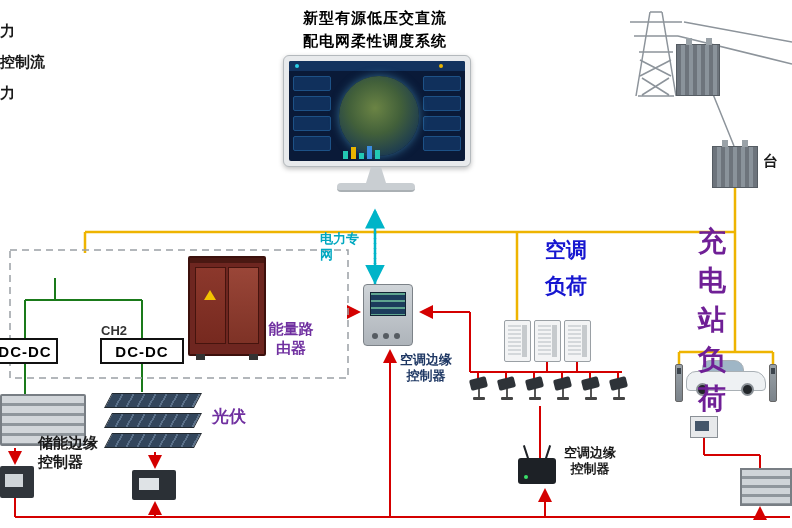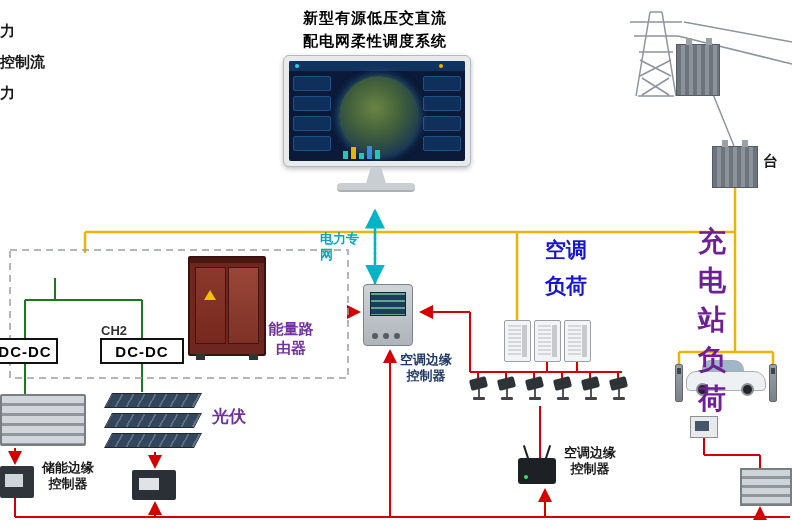--- a/index.html
+++ b/index.html
@@ -96,21 +96,21 @@
 
   
   #stctrl { left:0; top:466px; width:34px; height:32px; background:#30353b; border-radius:2px; }
   #stctrl::before { content:""; position:absolute; left:5px; top:8px; width:18px; height:13px; background:#cfd4d8; }
   #pvctrl { left:132px; top:470px; width:44px; height:30px; background:#2b3036; border-radius:2px; }
   #pvctrl::before { content:""; position:absolute; left:7px; top:8px; width:20px; height:12px; background:#dfe3e6; }
   #acctrl { left:518px; top:458px; width:38px; height:26px; background:#1d2126; border-radius:3px; }
   #acctrl::before, #acctrl::after { content:""; position:absolute; width:2px; height:14px; background:#1d2126; top:-13px; }
   #acctrl::before { left:7px; transform:rotate(-18deg); } #acctrl::after { right:7px; transform:rotate(18deg); }
   #acctrl .led { position:absolute; left:6px; bottom:5px; width:4px; height:4px; border-radius:50%; background:#3ae06a; }
-  #storage-ctrl-label { left:38px; top:460px; width:60px; font-size:13px; text-align:center; }
+  #storage-ctrl-label { left:38px; top:434px; width:60px; font-size:15px; text-align:left; }
   #pv-ctrl-label { left:192px; top:458px; width:60px; font-size:13px; text-align:center; }
   #ac-ctrl-label { left:560px; top:445px; width:60px; font-size:13px; text-align:center; }
 
   
   .acu { position:absolute; top:320px; width:27px; height:42px; background:#f3f4f5; border:1px solid #9aa0a5; border-radius:2px; z-index:2; }
   .acu::before { content:""; position:absolute; left:3px; top:4px; bottom:4px; width:13px;
     background:repeating-linear-gradient(180deg,#d4d8db 0 2px,#f3f4f5 2px 4px); }
   .acu::after { content:""; position:absolute; right:3px; top:4px; bottom:4px; width:5px; background:#c6cacd; }
   #acu1 { left:504px; } #acu2 { left:534px; } #acu3 { left:564px; }
 

